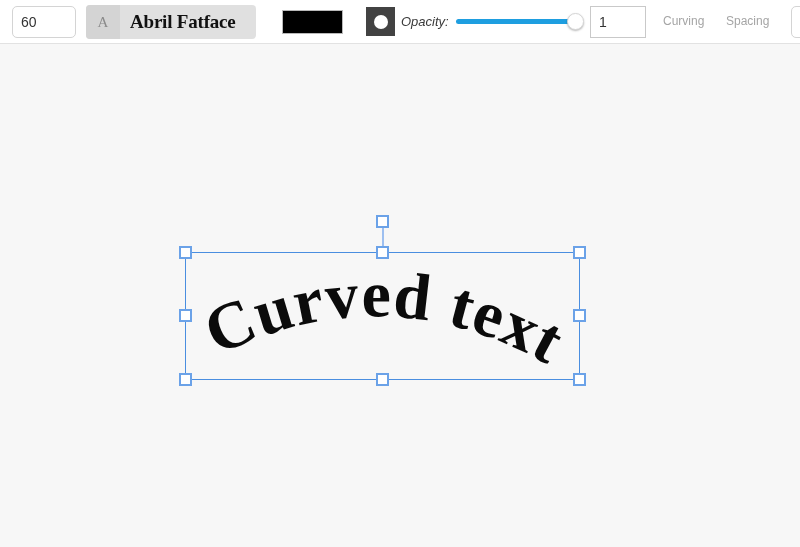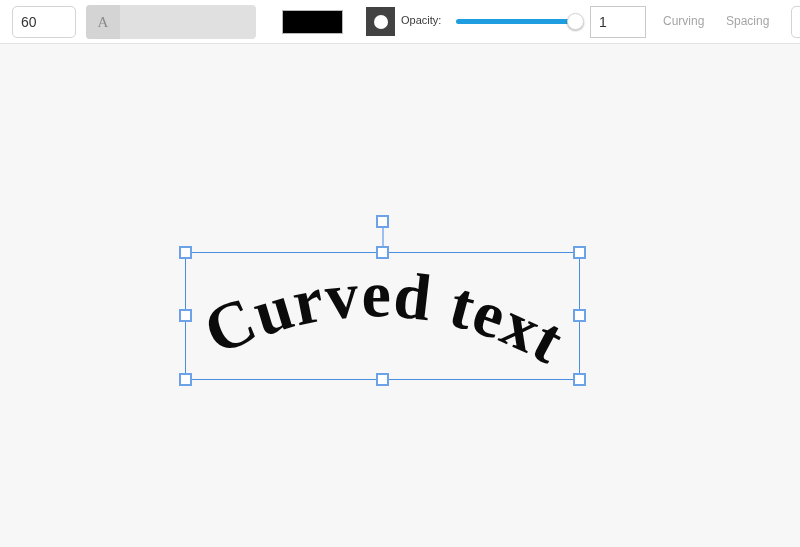--- a/index.html
+++ b/index.html
@@ -114,23 +114,24 @@
     width: 14px;
     height: 14px;
     border-radius: 50%;
     background: #ffffff;
   }
 
   .opacity-label {
     position: absolute;
     left: 401px;
     top: 14px;
-    font-size: 11px;
+    font-size: 13px;
     color: #3a3a3a;
     white-space: nowrap;
+    font-style: italic;
   }
 
   .slider-wrap {
     position: absolute;
     left: 456px;
     top: 13px;
     width: 130px;
     height: 18px;
     cursor: pointer;
   }
@@ -263,20 +264,21 @@
 <body>
 
 <div class="app">
 
   <div class="toolbar">
 
     <input class="font-size-input" type="text" value="60" style="">
 
     <div class="font-picker">
       <span class="a-glyph">A</span>
+      <span class="font-name">Abril Fatface</span>
     </div>
 
     <div class="color-swatch"></div>
 
     <div class="opacity-icon">
       <span class="dot"></span>
     </div>
 
     <span class="opacity-label">Opacity:</span>
 

